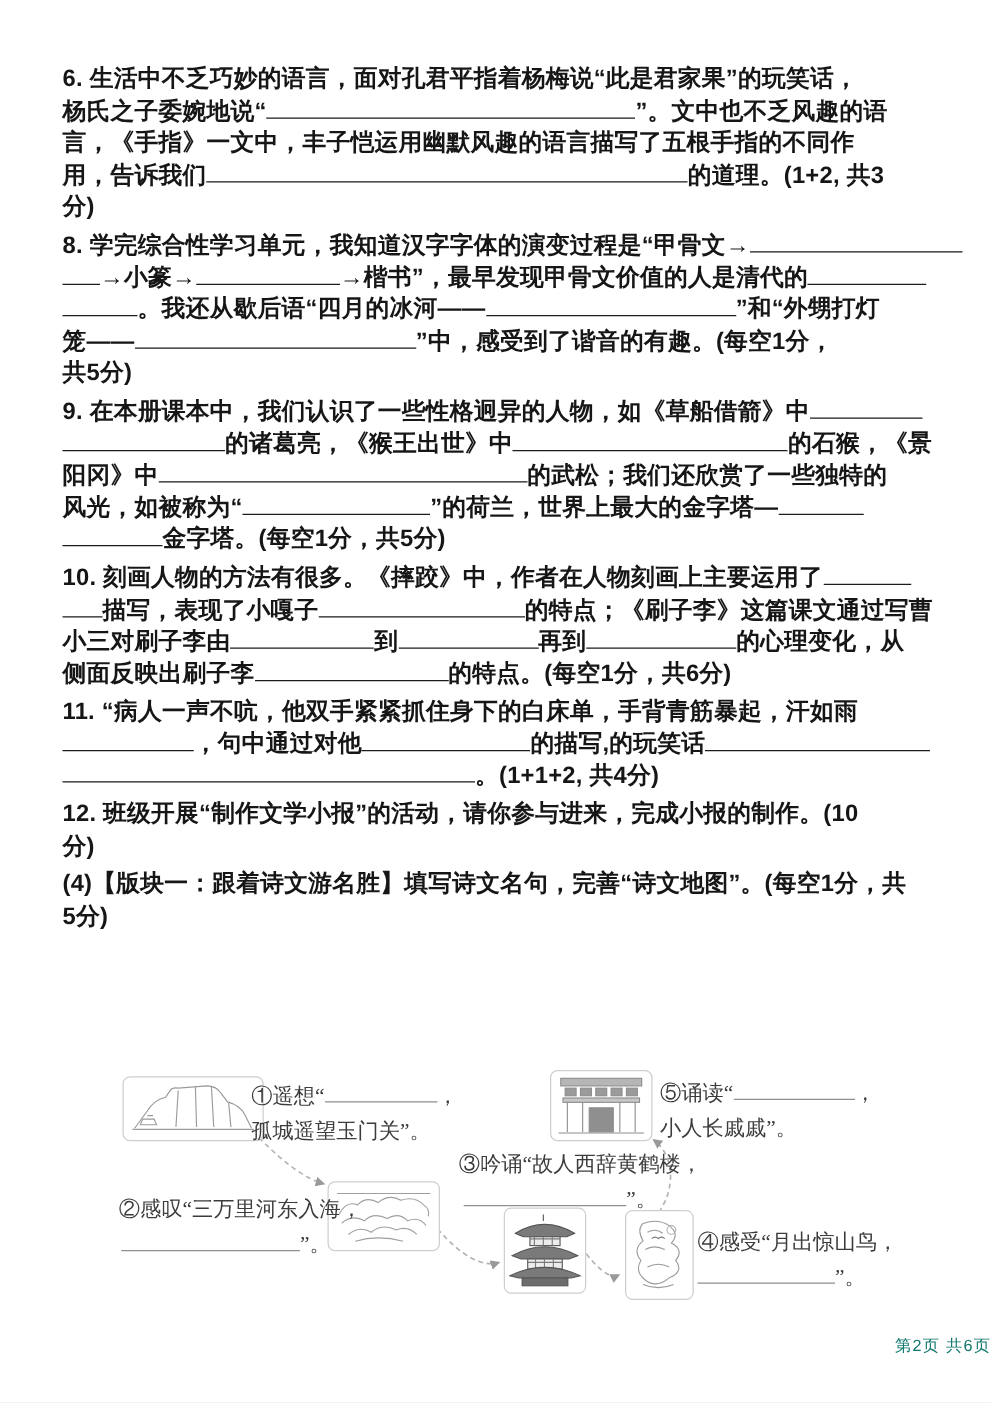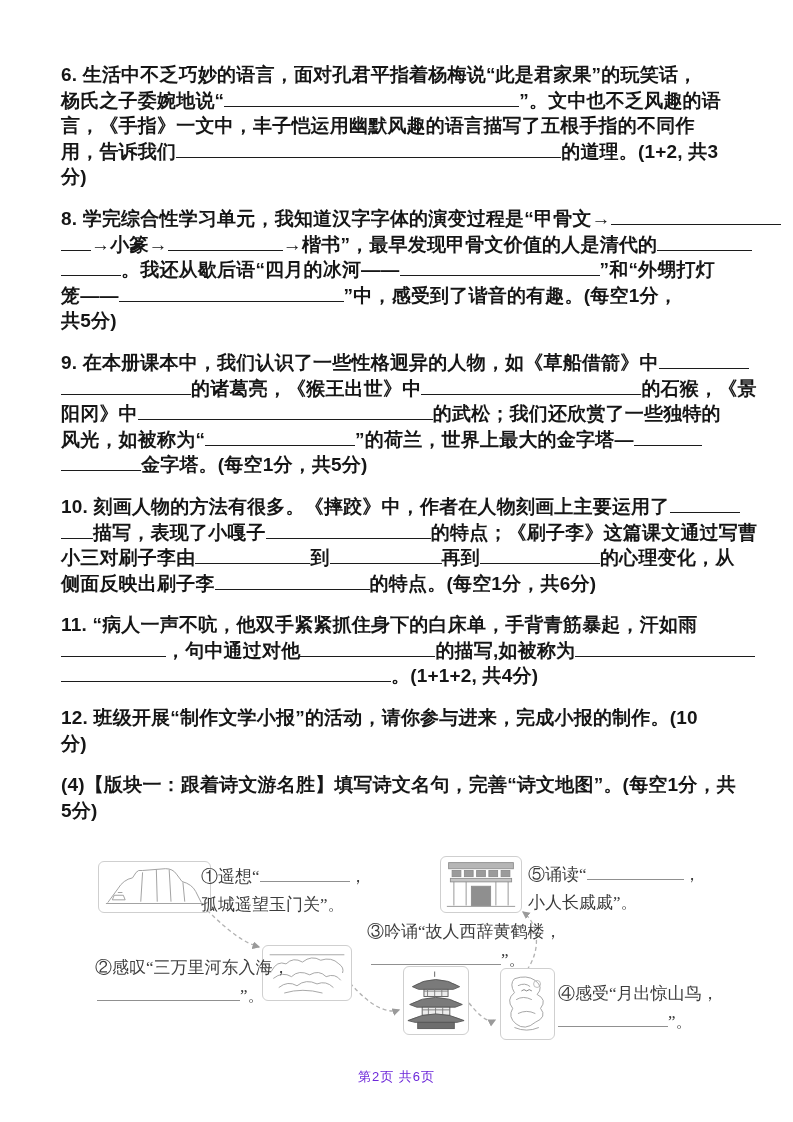--- a/index.html
+++ b/index.html
@@ -2,21 +2,21 @@
 <html><head>
 <meta charset="utf-8">
 <style>
   html,body{margin:0;padding:0;background:#f2f2f2;}
   .page{
     position:relative;width:793px;height:1122px;margin:0 auto;
     background:#ffffff;outline:1px solid #e2e2e2;overflow:hidden;
     font-family:"Liberation Sans",sans-serif;color:#161616;
   }
   .content{position:absolute;left:45px;top:46px;width:706px;}
-  .q{margin:16px;padding:0;}
+  .q{margin:5px;padding:0;}
   .line{
     height:25.6px;line-height:25.6px;font-size:19px;font-weight:700;
     white-space:nowrap;letter-spacing:0.2px;
   }
   .t{display:inline;}
   .blank{
     display:inline-block;height:3px;width:60px;
     border-bottom:1.8px solid #1c1c1c;vertical-align:baseline;
   }
   
@@ -27,22 +27,22 @@
   .connectors{position:absolute;left:0;top:0;width:706px;height:205px;pointer-events:none;}
   .sketch{
     position:absolute;margin:0;box-sizing:border-box;background:#fff;
     border:1px solid #cfcfcf;border-radius:6px;padding:3px;
   }
   .sketch svg{width:100%;height:100%;display:block;}
   .pm-text{position:absolute;font-size:17px;}
   .pm-line{height:28px;line-height:28px;white-space:nowrap;}
   .pm-text .blank{border-bottom:1.2px solid #909090;height:2px;}
   .footer{
-    position:absolute;left:0;right:0;top:1068px;text-align:center;
-    font-size:13px;color:#6d28d9;letter-spacing:1px;
+    position:absolute;left:0;right:0;top:1068px;text-align:right;
+    font-size:13px;color:#0f766e;letter-spacing:1px;
     font-family:"Liberation Sans",sans-serif;
   }
 </style>
 </head>
 <body>
 
 <div class="page">
 
   <div class="content">
     <div class="q">
@@ -67,21 +67,21 @@
         <div class="line"><span class="blank" style="width: 80px;"></span><span class="t">金字塔。(每空1分，共5分)</span></div>
       </div>
     <div class="q">
         <div class="line"><span class="t">10. 刻画人物的方法有很多。《摔跤》中，作者在人物刻画上主要运用了</span><span class="blank" style="width: 70px;"></span></div>
         <div class="line"><span class="blank" style="width: 32px;"></span><span class="t">描写，表现了小嘎子</span><span class="blank" style="width: 165px;"></span><span class="t">的特点；《刷子李》这篇课文通过写曹</span></div>
         <div class="line"><span class="t">小三对刷子李由</span><span class="blank" style="width: 115px;"></span><span class="t">到</span><span class="blank" style="width: 112px;"></span><span class="t">再到</span><span class="blank" style="width: 120px;"></span><span class="t">的心理变化，从</span></div>
         <div class="line"><span class="t">侧面反映出刷子李</span><span class="blank" style="width: 155px;"></span><span class="t">的特点。(每空1分，共6分)</span></div>
       </div>
     <div class="q">
         <div class="line"><span class="t">11. “病人一声不吭，他双手紧紧抓住身下的白床单，手背青筋暴起，汗如雨</span></div>
-        <div class="line"><span class="blank" style="width: 105px;"></span><span class="t">，句中通过对他</span><span class="blank" style="width: 135px;"></span><span class="t">的描写,如被称为</span><span class="blank" style="width: 180px;"></span></div>
+        <div class="line"><span class="blank" style="width: 105px;"></span><span class="t">，句中通过对他</span><span class="blank" style="width: 135px;"></span><span class="t">的描写,的玩笑话</span><span class="blank" style="width: 180px;"></span></div>
         <div class="line"><span class="blank" style="width: 330px;"></span><span class="t">。(1+1+2, 共4分)</span></div>
       </div>
     <div class="q">
         <div class="line"><span class="t">12. 班级开展“制作文学小报”的活动，请你参与进来，完成小报的制作。(10</span></div>
         <div class="line"><span class="t">分)</span></div>
       </div>
     <div class="q">
         <div class="line"><span class="t">(4)【版块一：跟着诗文游名胜】填写诗文名句，完善“诗文地图”。(每空1分，共</span></div>
         <div class="line"><span class="t">5分)</span></div>
       </div>

